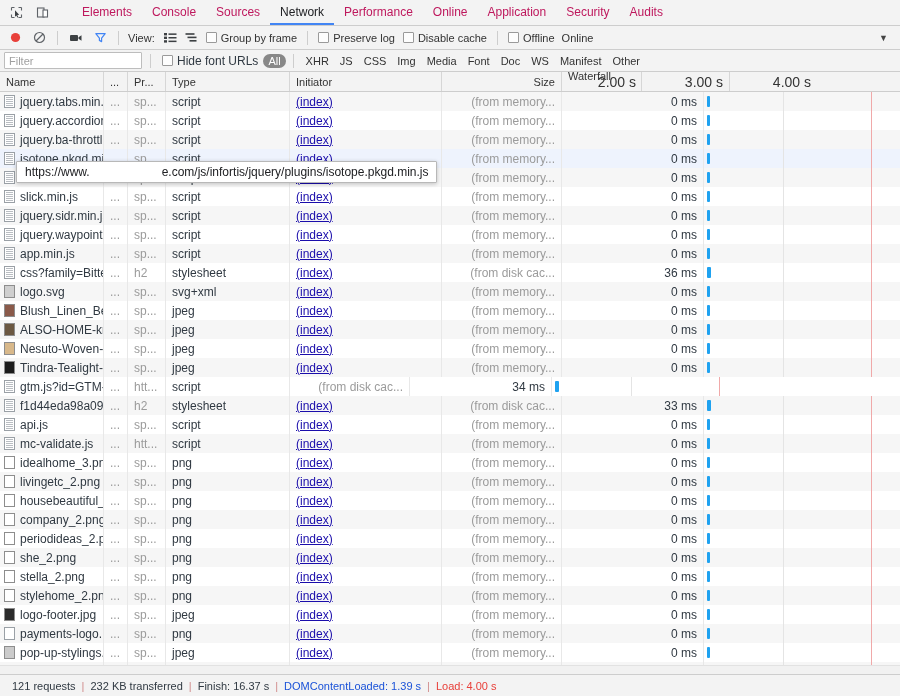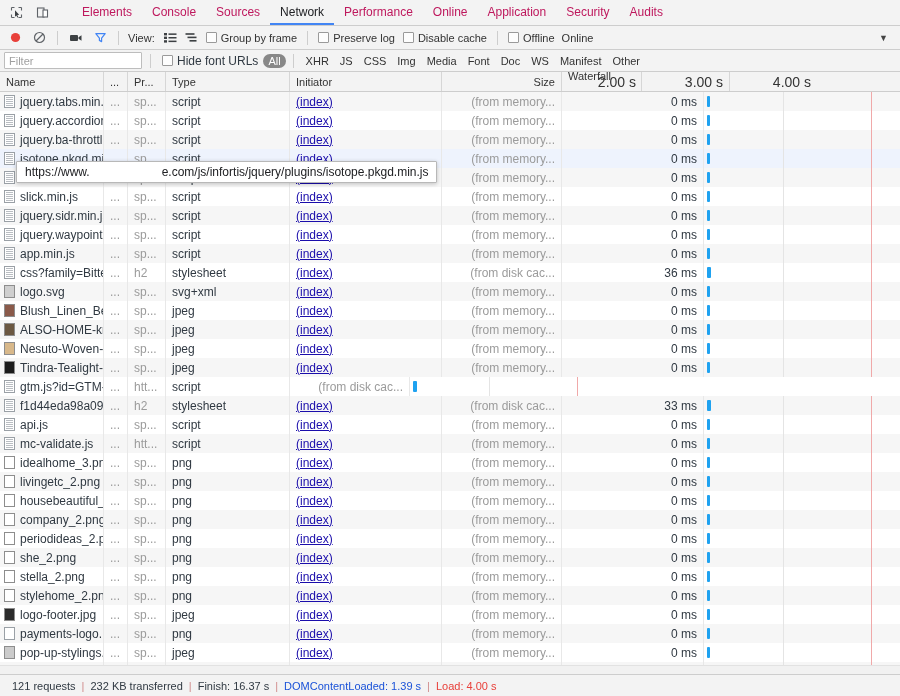--- a/index.html
+++ b/index.html
@@ -590,20 +590,21 @@
       </div>
       <div class="row even">
         <div class="cell name c-name">
           <span class="ficon doc"></span>
           <span>gtm.js?id=GTM-...</span>
         </div>
         <div class="cell c-dots dim">...</div>
         <div class="cell c-proto dim">htt...</div>
         <div class="cell c-type">script</div>
         <div class="cell c-size dim">(from disk cac...</div>
+        <div class="cell c-time num">34 ms</div>
         <div class="cell wf">
           <span class="wgrid" style="left: 79px;"></span>
           <span class="wgrid" style="left: 167px;"></span>
           <span class="wline" style="left: 167px; background: rgb(240, 169, 169);"></span>
           <span class="wbar" style="left: 3px; width: 4px; background: rgb(31, 162, 240);"></span>
         </div>
       </div>
       <div class="row odd">
         <div class="cell name c-name">
           <span class="ficon doc"></span>

